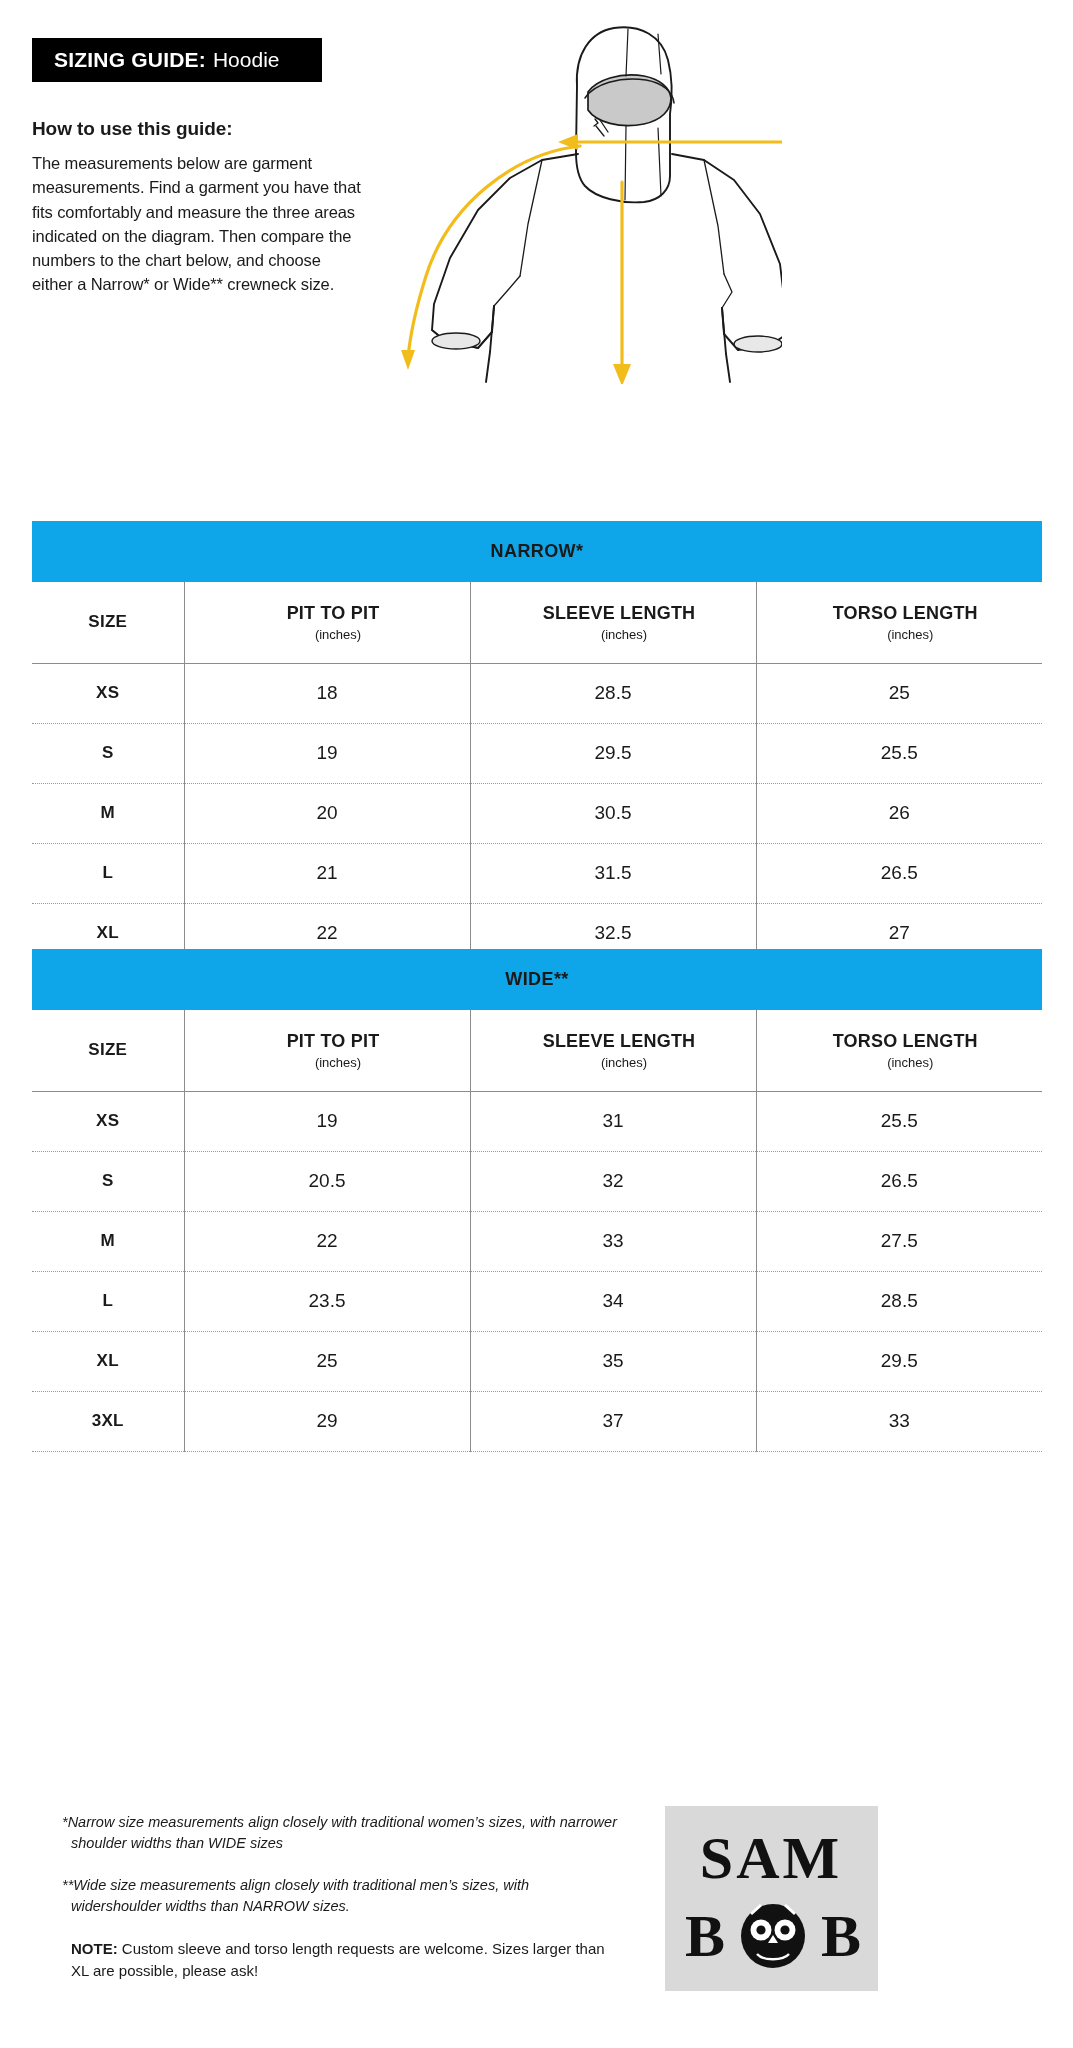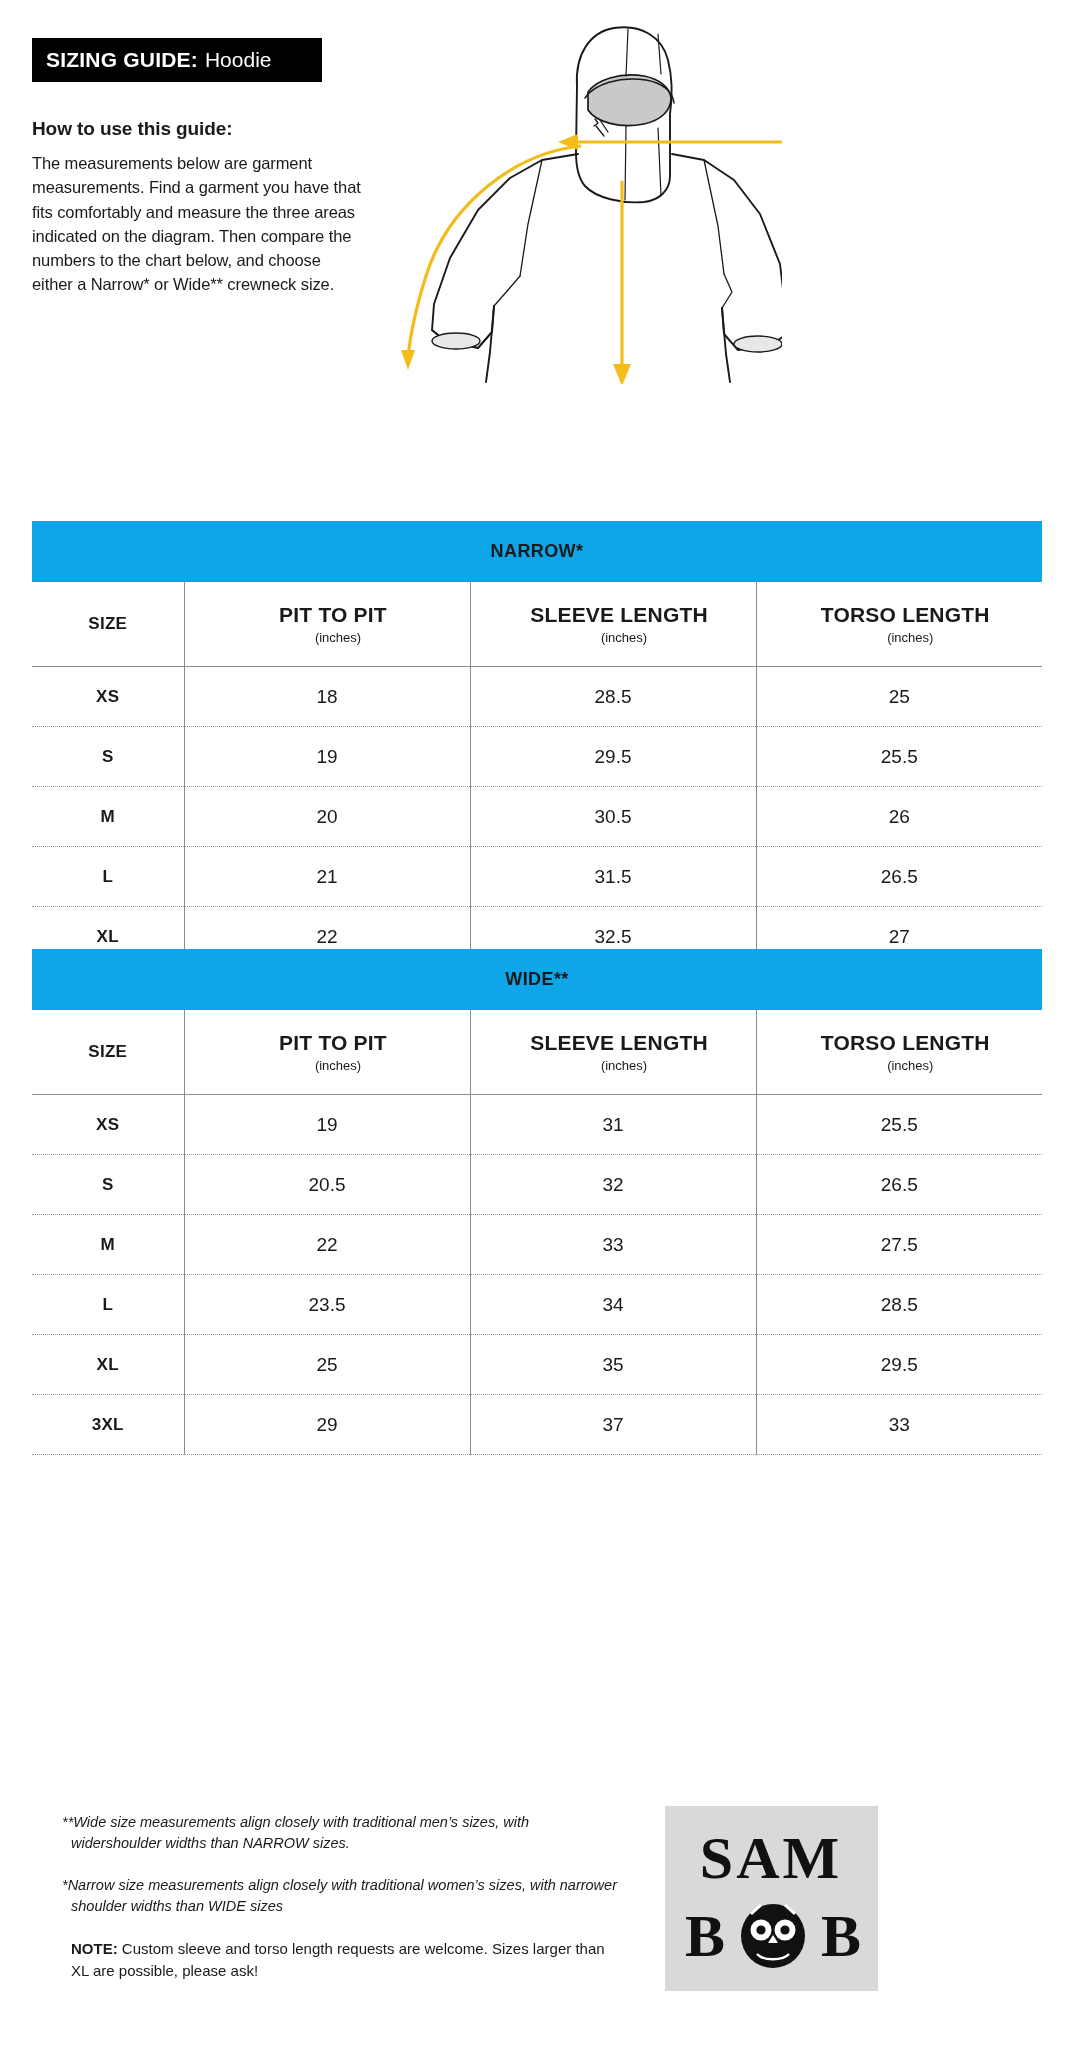--- a/index.html
+++ b/index.html
@@ -23,21 +23,21 @@
   
   .title-bar {
     position: absolute;
     left: 32px;
     top: 38px;
     width: 290px;
     height: 44px;
     background: #000000;
     display: flex;
     align-items: center;
-    padding-left: 14px;
+    padding-left: 22px;
   }
   .title-strong {
     color: #ffffff;
     font-size: 21px;
     font-weight: bold;
     letter-spacing: 0.2px;
     white-space: nowrap;
   }
   .title-light {
     color: #ffffff;
@@ -106,21 +106,21 @@
     vertical-align: middle;
     border-left: 1px solid #8c8c8c;
   }
   table.sizes th:first-child, table.sizes td:first-child {
     border-left: none;
   }
 
   thead th { height: 72px; padding: 21px 2px; }
   .hdr-main {
     display: block;
-    font-size: 21px;
+    font-size: 18px;
     font-weight: bold;
     letter-spacing: 0.2px;
     line-height: 1.15;
     margin-left: 12px;
   }
   .hdr-sub {
     display: block;
     font-size: 13px;
     font-weight: normal;
     margin-top: 3px;
@@ -379,22 +379,22 @@
             <td><span class="cell-size">3XL</span></td>
             <td><span class="cell-val">29</span></td>
             <td><span class="cell-val">37</span></td>
             <td><span class="cell-val">33</span></td>
           </tr>
         </tbody>
     </table>
   </div>
 
   <div class="footnotes">
+    <div class="fn">*Narrow size measurements align closely with traditional women’s sizes, with narrower shoulder widths than WIDE sizes</div>
     <div class="fn">**Wide size measurements align closely with traditional men’s sizes, with widershoulder widths than NARROW sizes.</div>
-    <div class="fn">*Narrow size measurements align closely with traditional women’s sizes, with narrower shoulder widths than WIDE sizes</div>
     <div class="note">
       <b>NOTE:</b><span> Custom sleeve and torso length requests are welcome. Sizes larger than XL are possible, please ask!</span>
     </div>
   </div>
 
   <div class="logo">
     <svg width="213" height="185" viewBox="0 0 213 185" xmlns="http://www.w3.org/2000/svg">
       <g fill="#111111" font-family="Liberation Serif, serif" font-size="60" font-weight="bold" text-anchor="middle">
         <text x="106" y="72" letter-spacing="3">SAM</text>
         <text x="40" y="150">B</text>

